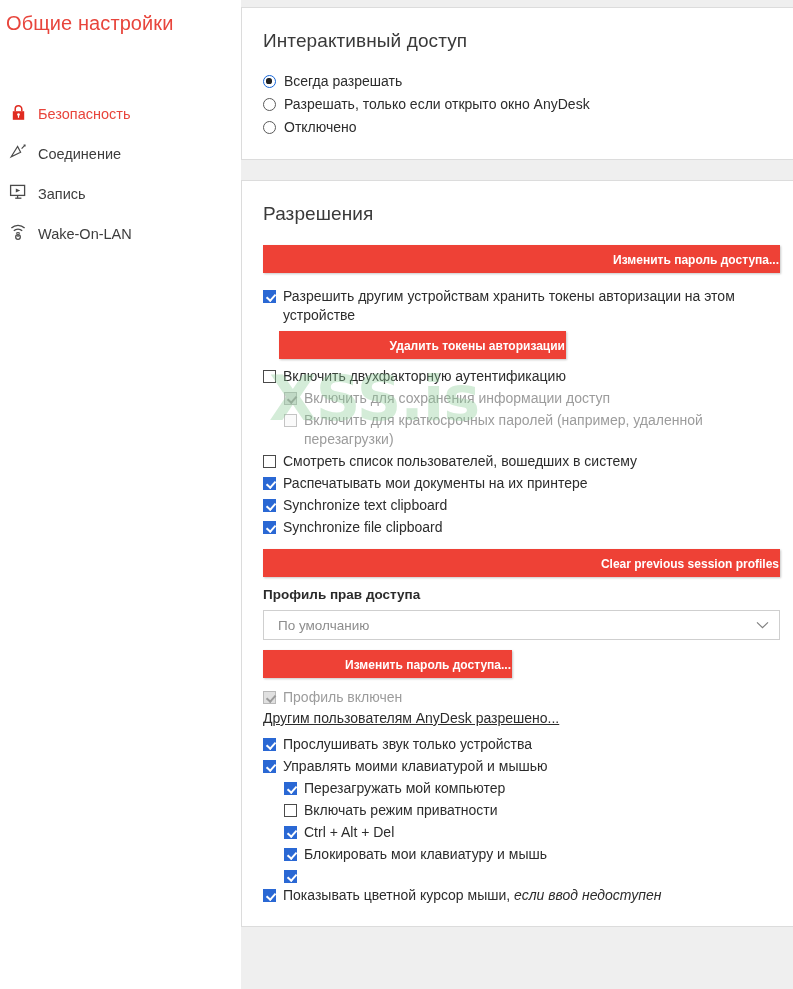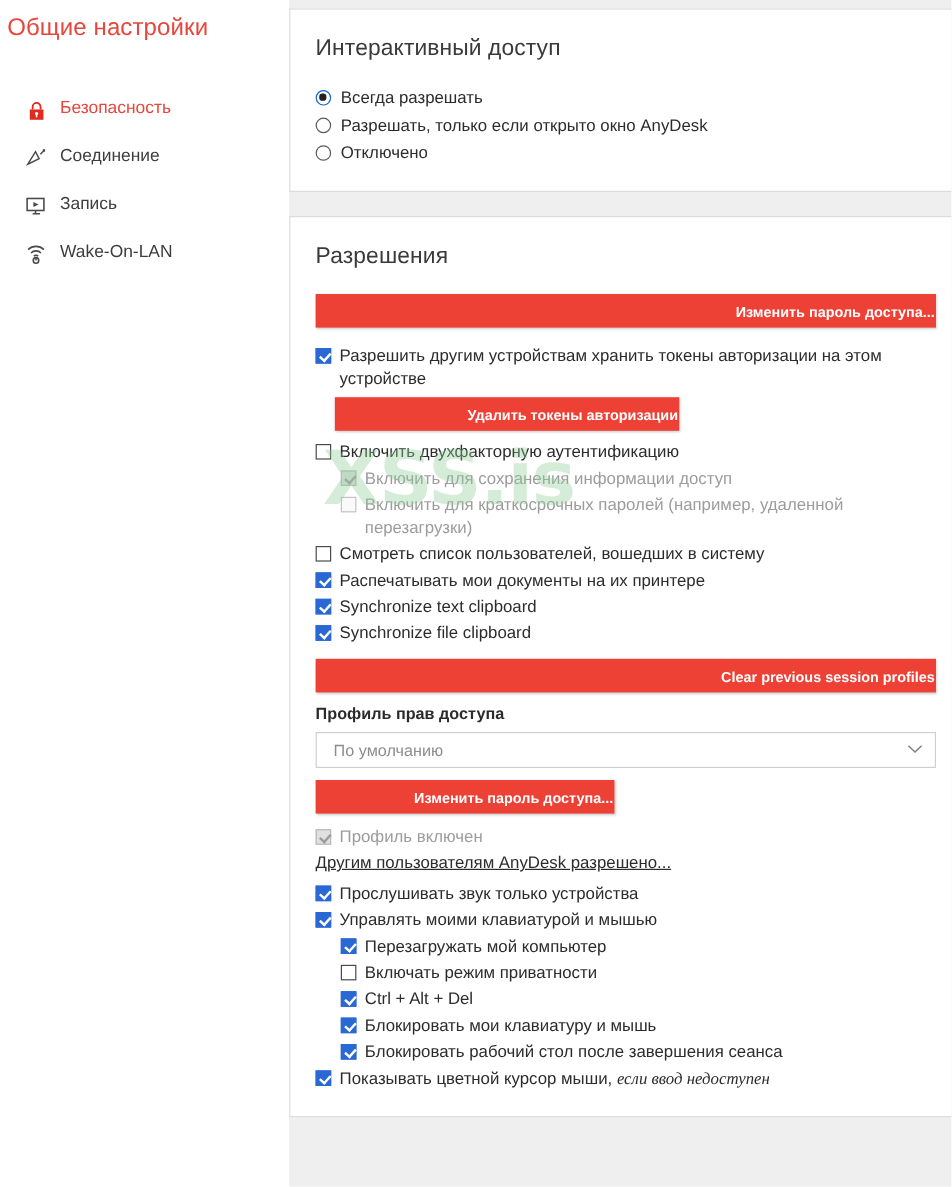--- a/index.html
+++ b/index.html
@@ -33,25 +33,24 @@
     letter-spacing: 0.1px;
     white-space: nowrap;
   }
   .nav {
     position: absolute;
     top: 82px; left: 0;
     width: 241px;
   }
   .nav-item {
     display: flex;
-    align-items: flex-start;
+    align-items: flex-end;
     height: 40px;
     padding-left: 7px;
     cursor: default;
-    margin-left: 12px;
   }
   .nav-icon {
     width: 22px; height: 20px;
     display: flex; align-items: center; justify-content: center;
     margin-right: 9px;
     flex: 0 0 auto;
   }
   .nav-label {
     font-size: 14.5px;
     color: #3d3d3d;
@@ -188,21 +187,21 @@
     background: #fafafa;
     border-color: #c4c4c4;
   }
   .cb-label {
     font-size: 14px;
     color: #2c2c2c;
     line-height: 19px;
     max-width: 498px;
   }
   .cb-label.muted { color: #9c9c9c; }
-  .cb-label.italic-tail i { font-style: italic; font-family: Liberation Serif, serif; }
+  .cb-label.italic-tail i { font-style: italic; }
 
   
   .field-label {
     font-size: 13.5px;
     font-weight: bold;
     color: #2b2b2b;
     margin: 4px 0 8px 0;
   }
   .select {
     width: 517px;
@@ -409,21 +408,20 @@
         <div class="cb-row indent1">
           <span class="cb-box checked"></span>
           <span class="cb-label">Ctrl + Alt + Del</span>
         </div>
         <div class="cb-row indent1">
           <span class="cb-box checked"></span>
           <span class="cb-label">Блокировать мои клавиатуру и мышь</span>
         </div>
         <div class="cb-row indent1">
           <span class="cb-box checked"></span>
-          <span class="cb-label">Блокировать рабочий стол после завершения сеанса</span>
         </div>
 
         <div class="cb-row">
           <span class="cb-box checked"></span>
           <span class="cb-label italic-tail"><span>Показывать цветной курсор мыши, </span><i>если ввод недоступен</i></span>
         </div>
 
       </div>
     </div>
 

